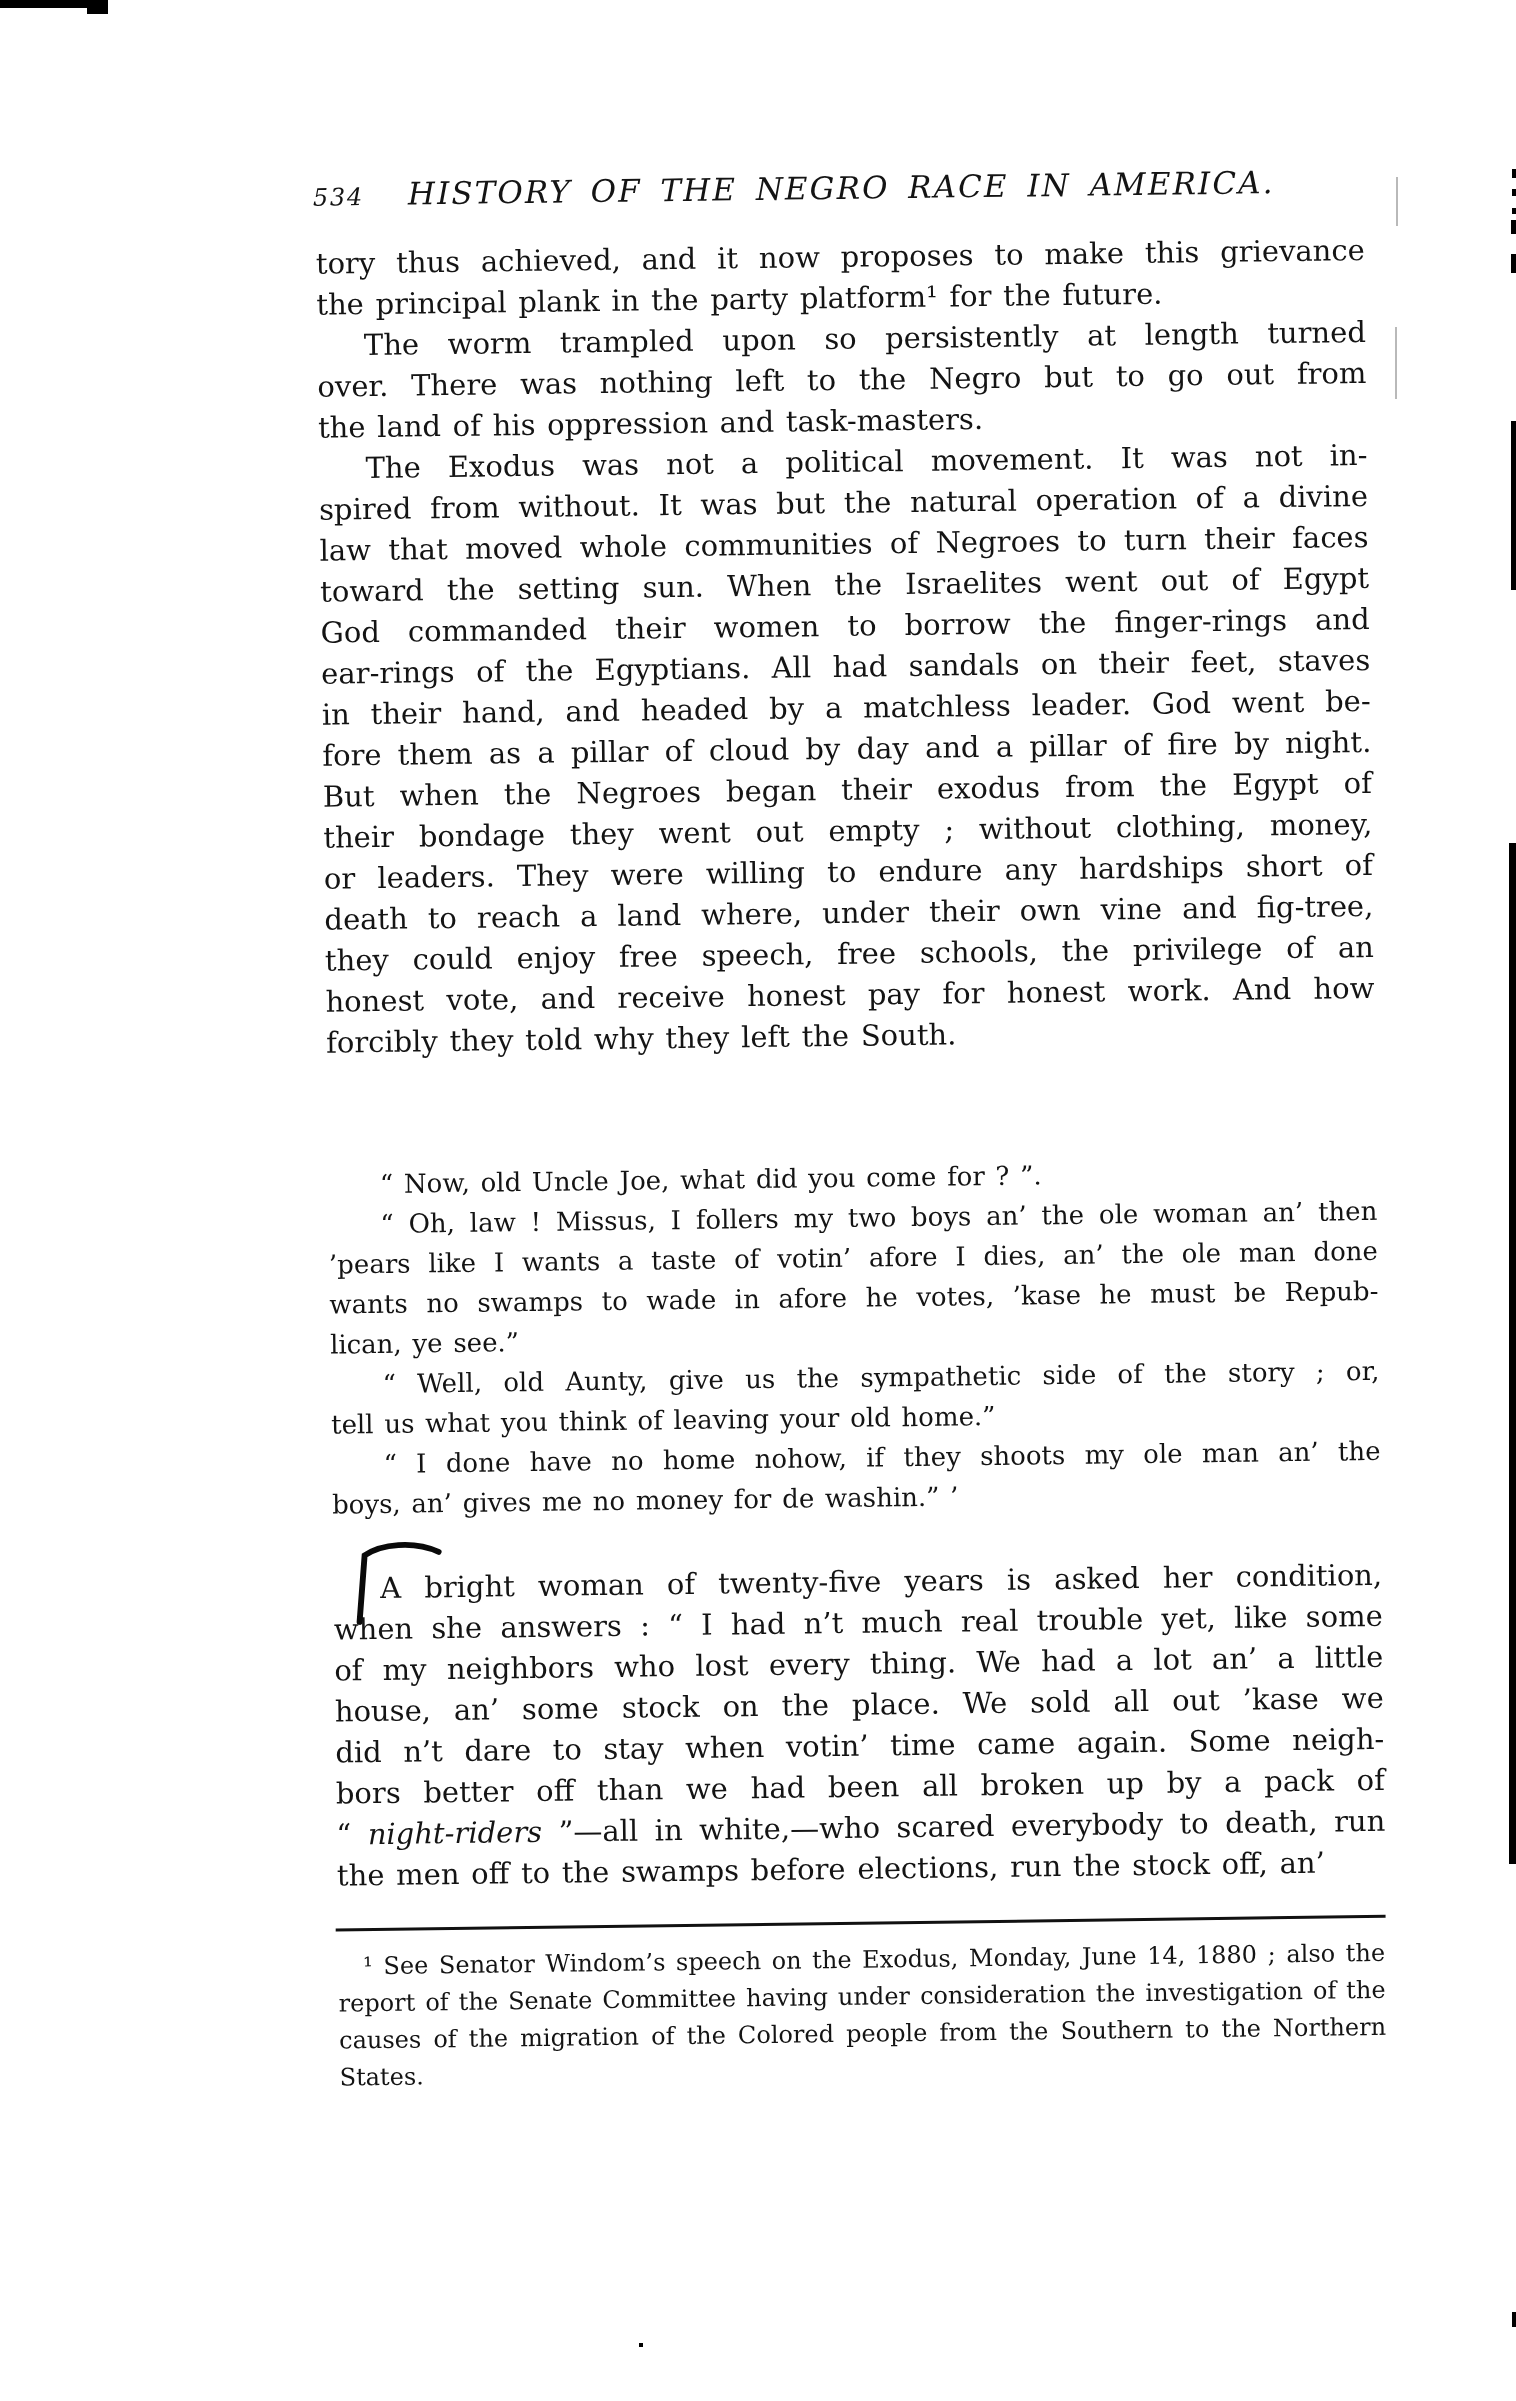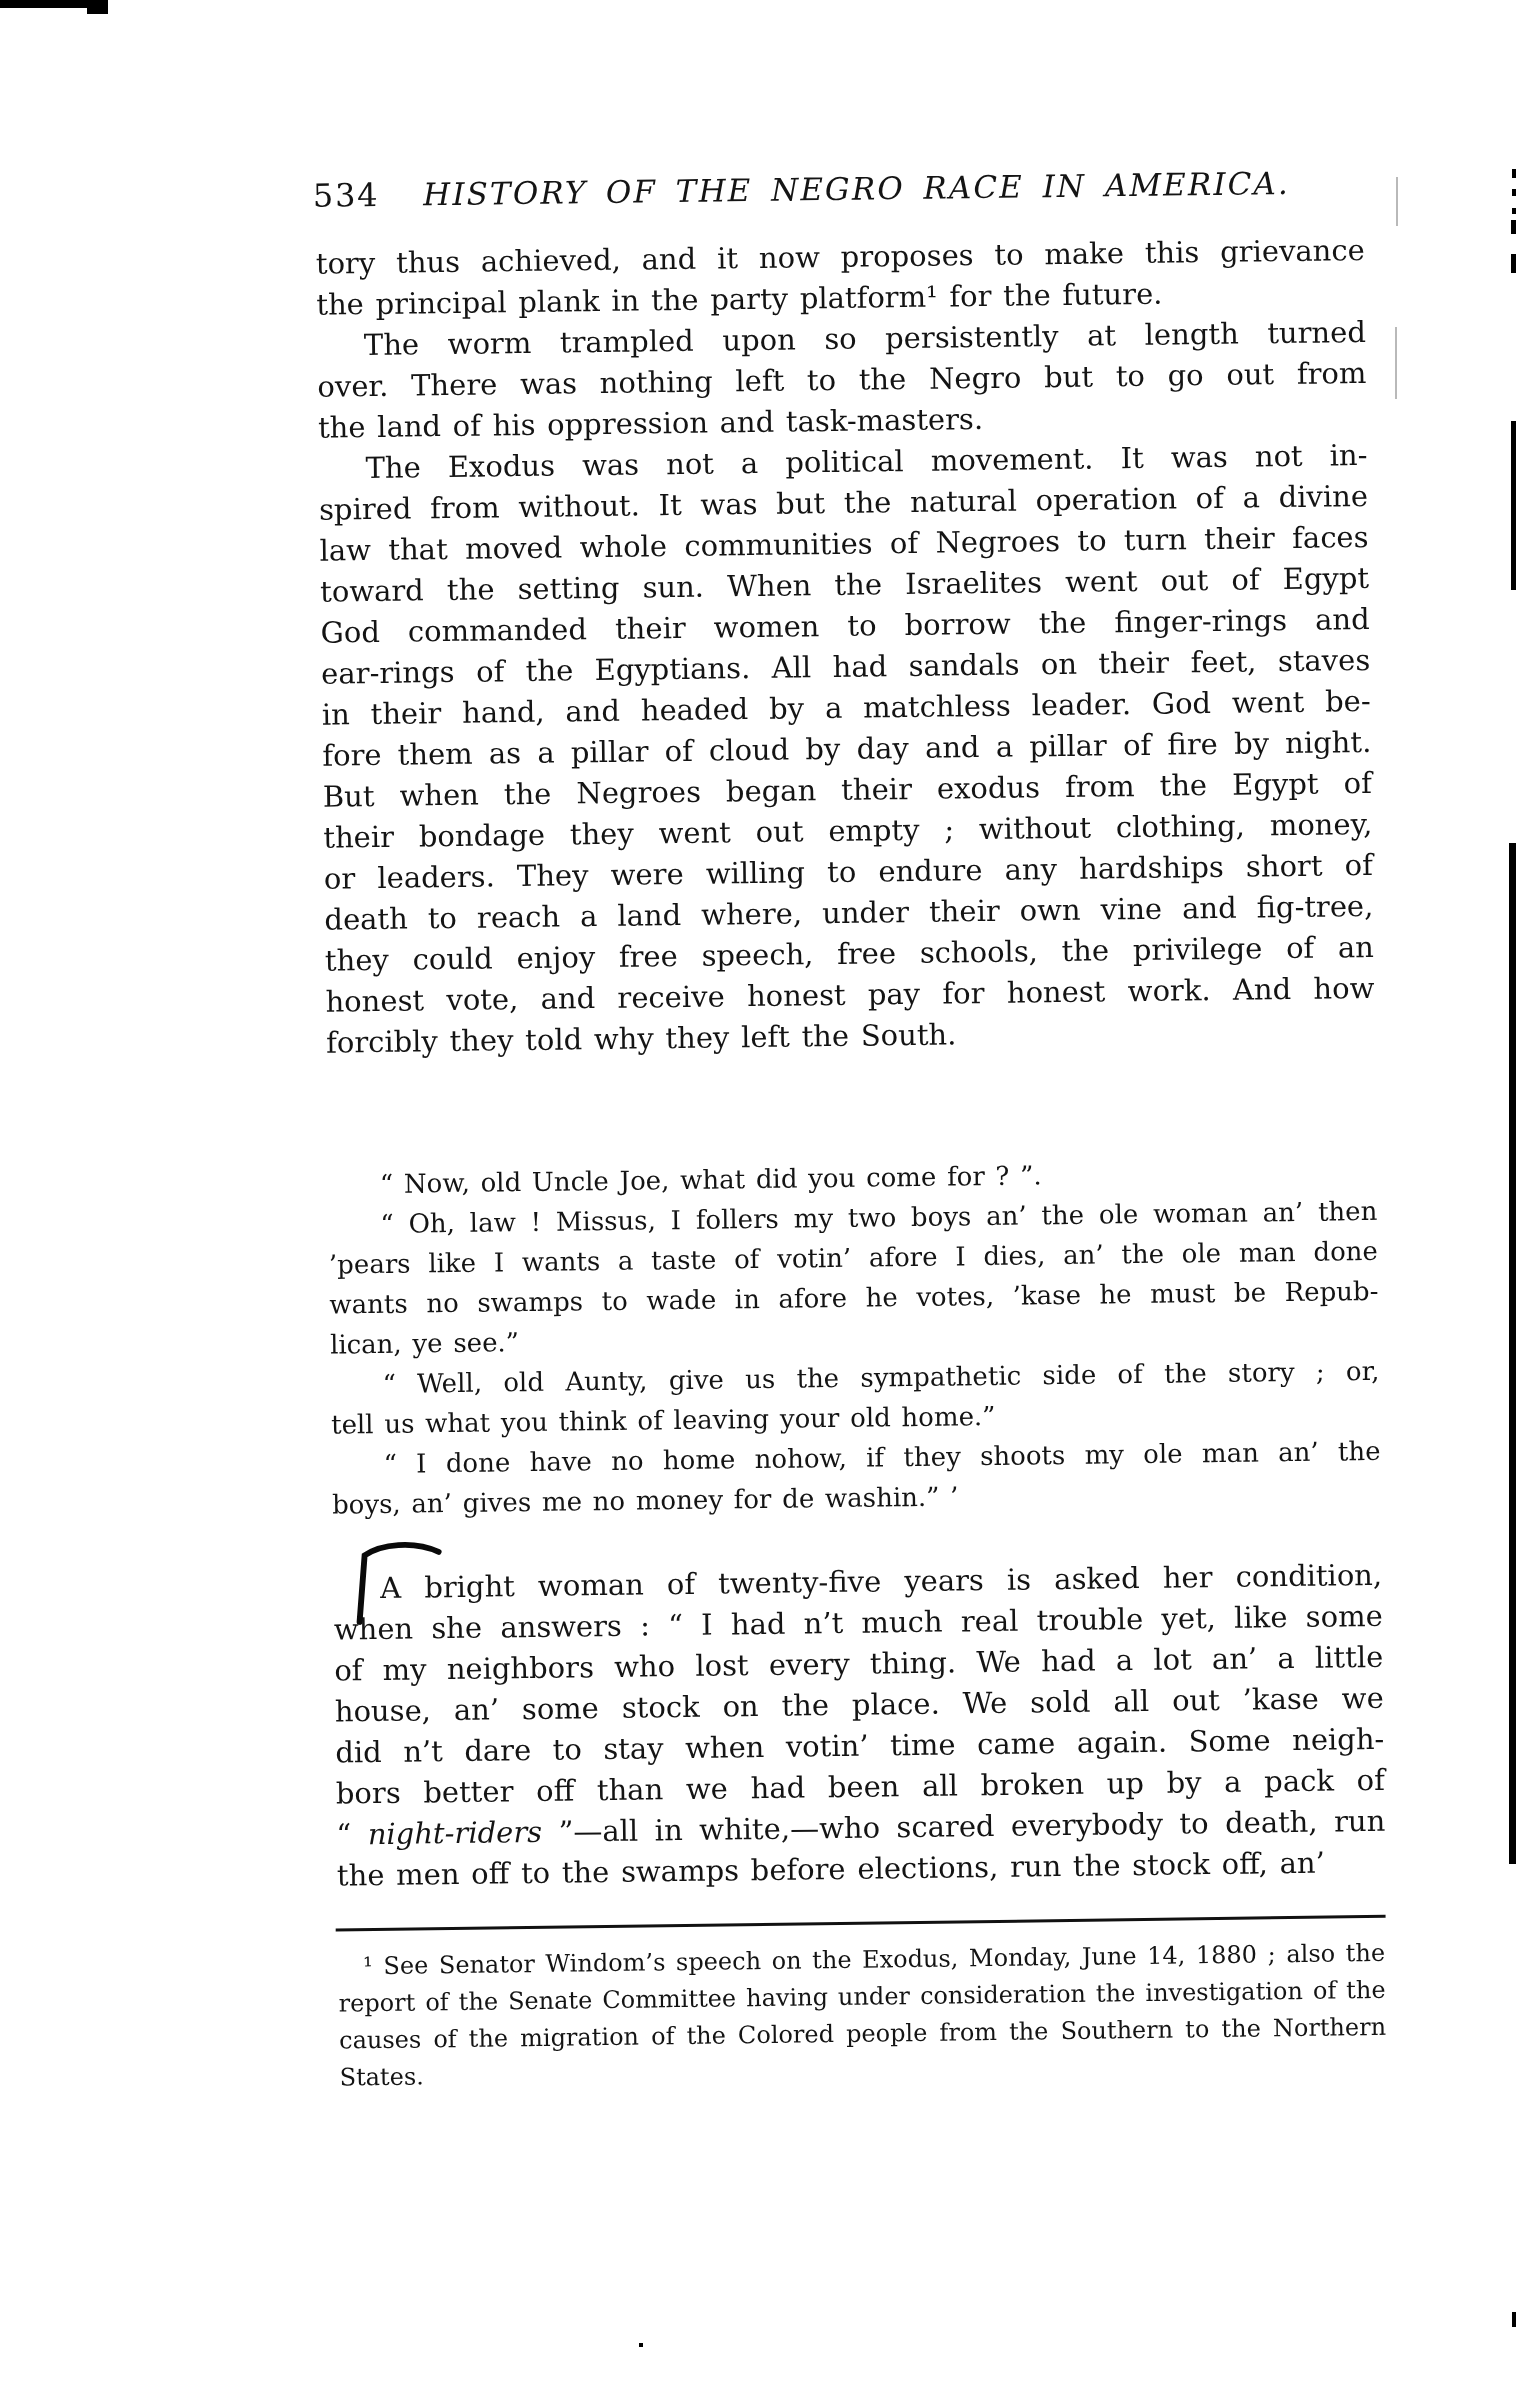--- a/index.html
+++ b/index.html
@@ -15,21 +15,21 @@
   .page-rotate{
     position:absolute;inset:0;
     transform:rotate(-0.75deg);
     transform-origin:758px 1264px;
   }
   .page-header{
     position:absolute;left:327px;top:171px;width:1053px;
     display:flex;align-items:baseline;gap:44px;
     white-space:nowrap;
   }
-  .page-number{font-size:32px;letter-spacing:1.7px;}
+  .page-number{font-size:24px;letter-spacing:1.7px;font-style:italic;}
   .running-title{font-style:italic;font-size:31px;letter-spacing:2.1px;word-spacing:6.7px;}
 
   .text-block{position:absolute;left:329px;width:1049px;}
   .para{margin:0;}
   .line{
     text-align:justify;
     text-align-last:justify;
     white-space:normal;
   }
   .line.last{text-align-last:left;}

